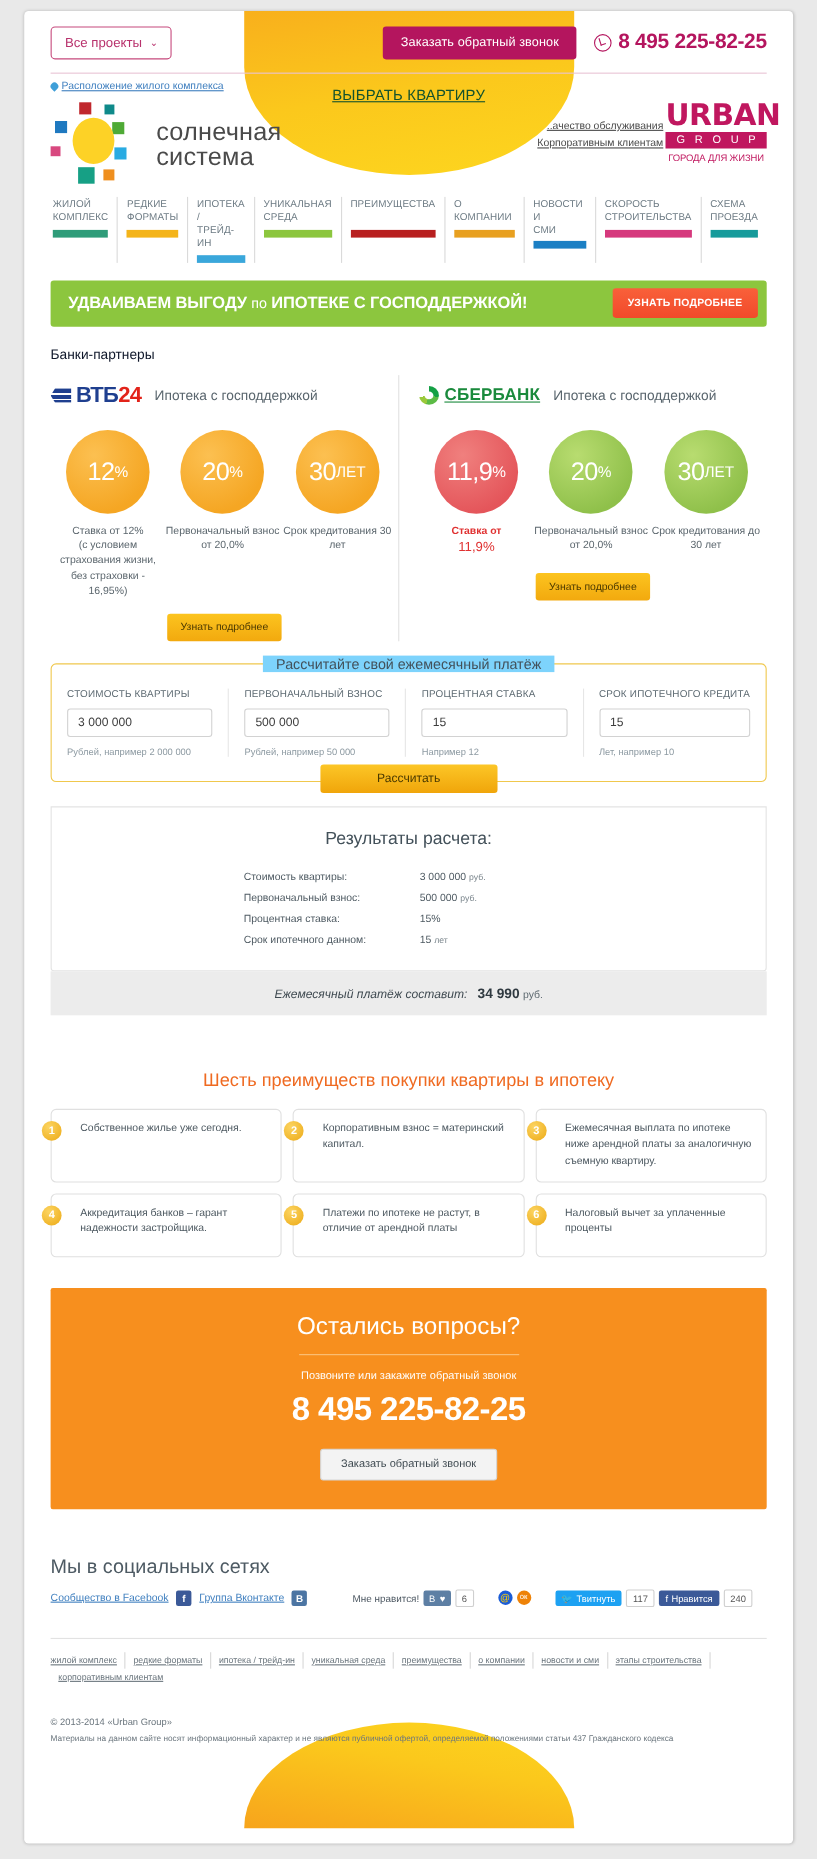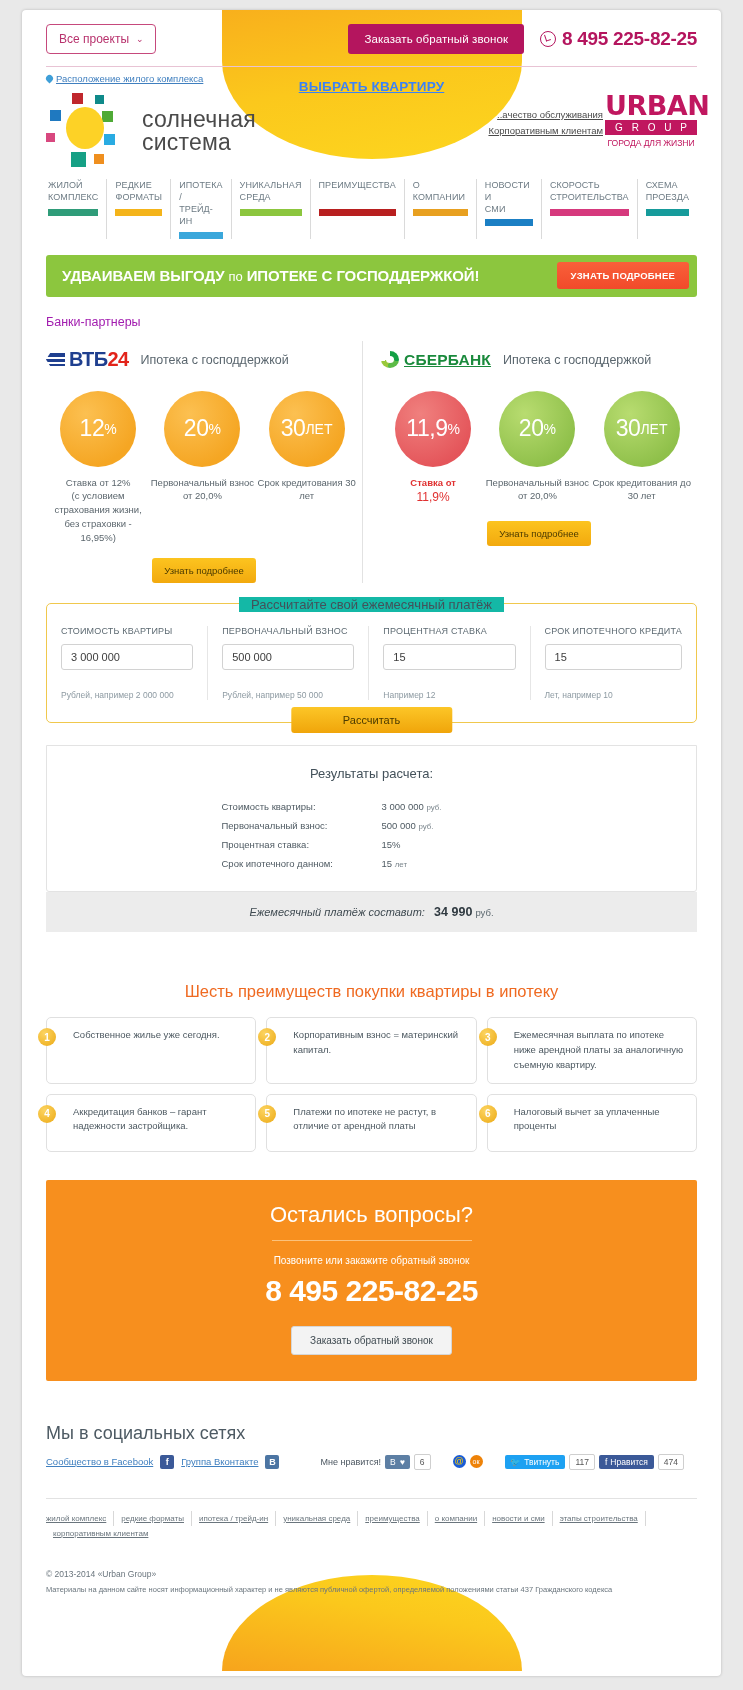--- a/index.html
+++ b/index.html
@@ -67,21 +67,21 @@
   .header { position: relative; height: 112px; padding: 0 40px; }
   .sun-arc {
     position: absolute; left: 200px; top: -104px;
     width: 300px; height: 196px;
     border-radius: 0 0 150px 150px / 0 0 98px 98px;
     background: linear-gradient(170deg,#f7a41c 0%, #fbc81c 58%, #fdd61f 100%);
     z-index: 1;
   }
   .choose-flat {
     position: absolute; left: 0; right:0; top: 12px; text-align:center;
-    z-index: 3; font-size: 13.5px; font-weight: bold; color: #3b82f6;
+    z-index: 3; font-size: 13.5px; font-weight: normal; color: #14532d;
     text-decoration: underline; letter-spacing:.2px; cursor:pointer;
   }
   .loc-link {
     position: absolute; left: 24px; top: 6px; z-index: 4;
     font-size: 9.5px; color:#3f7fbf; text-decoration: underline;
     display:flex; align-items:center; gap:3px; cursor:pointer;
   }
   .pin {
     width:7px; height:7px; background:#3f9fd8; border-radius:50% 50% 50% 0;
     transform: rotate(-45deg); display:inline-block;
@@ -132,21 +132,21 @@
   }
   .green-text { color:#fff; font-size: 15px; font-weight:bold; letter-spacing:-.1px; }
   .green-text em { font-style: normal; font-weight: normal; font-size: 13px; }
   .more-btn {
     margin-left:auto; background: linear-gradient(#f9603a,#f14a2a); color:#fff;
     border:none; font-size: 9.5px; font-weight:bold; padding: 8px 14px; border-radius:3px;
     cursor:pointer; letter-spacing:.2px;
   }
 
   
-  .banks-title { margin: 18px 24px 0 24px; font-size: 12.5px; color:#a21caf; }
+  .banks-title { margin: 18px 24px 0 24px; font-size: 12.5px; color:#0f172a; }
   .banks { display:flex; margin: 12px 24px 0 24px; }
   .bank { flex:1; position:relative; padding-top: 4px;}
   .bank + .bank { border-left:1px solid #e2e2e2; padding-left: 18px; }
   .bank-head { display:flex; align-items:center; gap:12px; height: 30px; }
   .vtb-logo { display:flex; align-items:center; gap:4px; }
   .vtb-flag {
     width:19px; height:13px; background:
       linear-gradient(#1f3f8f 0 34%, #fff 34% 46%, #1f3f8f 46% 72%, #fff 72% 84%, #1f3f8f 84% 100%);
     border-radius: 2px 0 0 2px; clip-path: polygon(22% 0,100% 0,100% 100%,22% 100%,0 50%);
   }
@@ -182,42 +182,42 @@
 
   
   .calc-wrap { margin: 20px 24px 0 24px; }
   .calc-box {
     border:1px solid #f0c84d; border-radius:5px; position:relative;
     padding: 22px 0 0 0;
   }
   .calc-legend {
     position:absolute; top:-9px; left:0; right:0; text-align:center;
   }
-  .calc-legend span { background:#14b8a6; padding: 0 12px; font-size: 13px; color:#43515a; }
+  .calc-legend span { background:#7dd3fc; padding: 0 12px; font-size: 13px; color:#43515a; }
   .fields { display:flex; }
   .field { flex:1; padding: 0 14px; border-left:1px solid #e6e6e6; }
   .field:first-child { border-left:none; }
   .field-label { font-size: 9px; color:#5d6a72; letter-spacing:.2px; text-transform:uppercase; white-space:nowrap;}
   .field input {
     width:100%; margin-top: 8px; border:1px solid #d2d2d2; border-radius:3px;
     height: 26px; padding: 0 9px; font-size: 11px; color:#3d3d3d;
     font-family:"Liberation Sans", sans-serif; background:#fff;
   }
-  .field-hint { font-size: 8.5px; color:#8d9aa2; margin-top: 20px; }
+  .field-hint { font-size: 8.5px; color:#8d9aa2; margin-top: 8px; }
   .calc-btn-row { position:relative; height: 22px; }
   .calc-btn {
     position:absolute; left:50%; transform:translateX(-50%); bottom: -11px;
     background: linear-gradient(#fcc627,#f0a50a); border:none; color:#4b3a00;
     font-size: 11px; padding: 7px 52px; border-radius:3px; cursor:pointer;
   }
   .result-box {
     border:1px solid #e3e3e3; border-top:none; border-radius: 0 0 3px 3px;
     margin-top: 22px; padding: 20px 0 18px 0; background:#fff; border-top:1px solid #e3e3e3;
   }
-  .result-title { text-align:center; font-size: 13px; color:#43515a; }
+  .result-title { text-align:center; font-size: 16px; color:#43515a; }
   .result-rows { margin: 16px auto 0 auto; width: 300px; }
   .r-row { display:flex; font-size: 9.5px; color:#4e5a62; line-height: 2; }
   .r-lab { width: 160px; }
   .r-val { }
   .r-val small { color:#7a858c; }
   .total-bar {
     background:#ececec; text-align:center; padding: 13px 0; font-size: 11px;
     color:#3f4a51; font-style: italic;
   }
   .total-bar b { font-style: normal; font-size: 12.5px; color:#2f3940; }
@@ -588,21 +588,21 @@
       <span style="width:14px"></span>
       <span class="tw-btn">
         <span>🐦</span>
         <span>Твитнуть</span>
       </span>
       <span class="cnt-box">117</span>
       <span class="fb-btn">
         <span>f</span>
         <span>Нравится</span>
       </span>
-      <span class="cnt-box">474</span>
+      <span class="cnt-box">240</span>
     </div>
   </div>
 
   <div class="foot-sep"></div>
   <div class="foot-links" id="foot-links">
         <a>жилой комплекс</a>
         <a>редкие форматы</a>
         <a>ипотека / трейд-ин</a>
         <a>уникальная среда</a>
         <a>преимущества</a>

